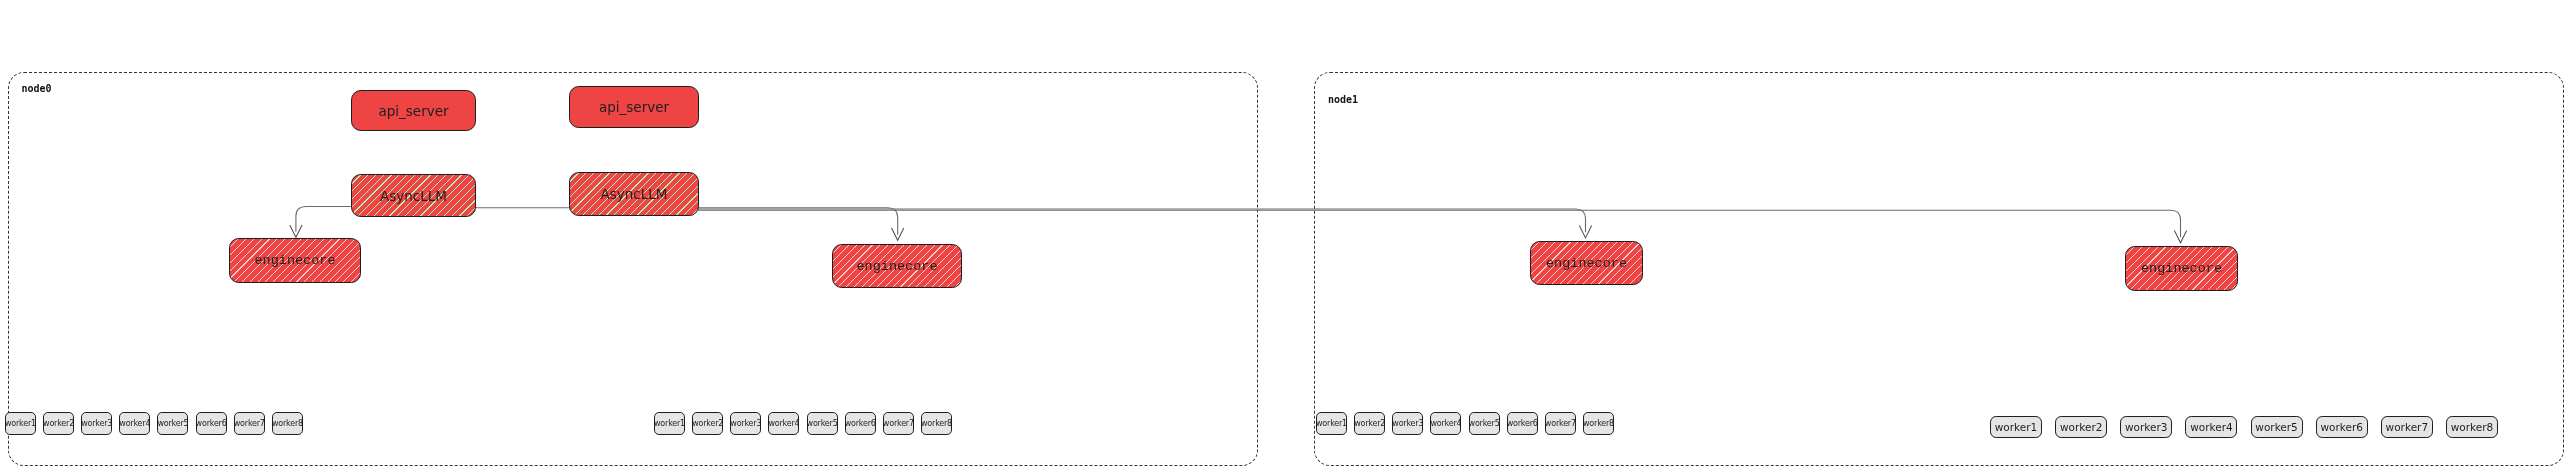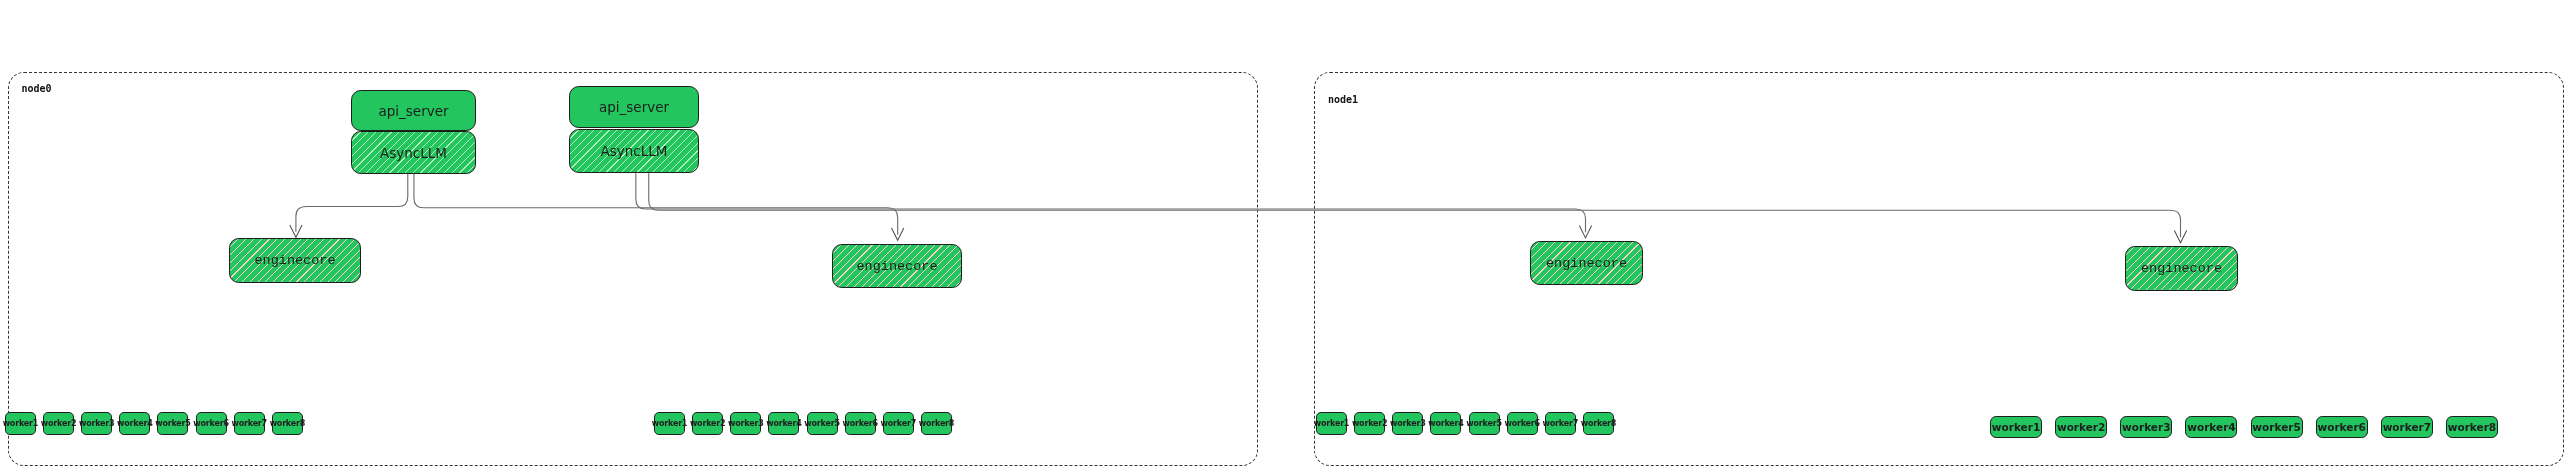--- a/index.html
+++ b/index.html
@@ -2,29 +2,29 @@
 <html style="font-size:9.8px"><head>
 <meta charset="utf-8">
 <style>
   html,body{margin:0;padding:0;background:#ffffff;}
   .stage{position:relative;width:2576px;height:469px;background:#ffffff;overflow:hidden;
          font-family:"DejaVu Sans",sans-serif;color:#1e1e1e;}
   .title{position:absolute;left:0;top:8.6px;width:100%;text-align:center;
          font-family:"DejaVu Sans Mono",monospace;font-size:21px;font-weight:bold;color:#111;}
   .node{position:absolute;border:1px dashed #343434;border-radius:16px;box-sizing:border-box;}
   .node-label{position:absolute;font-family:"DejaVu Sans Mono",monospace;font-size:10px;color:#111;font-weight:bold;}
-  .box{position:absolute;border:1.2px solid #1e1e1e;border-radius:9.8px;background:#22c55e;
+  .box{position:absolute;border:1.2px solid #1e1e1e;border-radius:9.8px;background:#ef4444;
        display:flex;align-items:center;justify-content:center;box-sizing:border-box;
        font-size:13.5px;color:#1e1e1e;}
-  .hatch-green{background-image:repeating-linear-gradient(135deg,#b2f2bb 0px,#b2f2bb 0.9px,transparent 0.9px,transparent 5.5px);}
+  .hatch-green{background-image:repeating-linear-gradient(135deg,#b2f2bb 0px,#b2f2bb 0.9px,transparent 0.9px,transparent 5.5px);margin-top:43px;}
   .hatch-red{background-image:repeating-linear-gradient(135deg,#ffd0d0 0px,#ffd0d0 0.8px,transparent 0.8px,transparent 5.5px);font-family:Liberation Mono, monospace;}
   .wgroup{position:absolute;display:flex;justify-content:space-between;}
   .wgroup .worker{flex:0 0 auto;width:31px;height:23px;border:1.2px solid #1e1e1e;border-radius:4.9px;
-       background:#22c55e;display:flex;align-items:center;justify-content:center;
-       font-size:8px;letter-spacing:-0.2px;color:#1e1e1e;box-sizing:border-box;font-weight:bold;}
+       background:#e5e5e5;display:flex;align-items:center;justify-content:center;
+       font-size:8px;letter-spacing:-0.2px;color:#1e1e1e;box-sizing:border-box;}
   .wgroup.big .worker{width:52px;height:22px;border-radius:6.2px;font-size:10.5px;letter-spacing:0;}
   svg.connectors{position:absolute;left:0;top:0;pointer-events:none;}
   svg.connectors path{fill:none;}
   .edge{stroke:#6b6b6b;stroke-width:1.8;}
   .arrow{stroke:#4f4f4f;stroke-width:1.7;}
 </style>
 </head>
 <body>
 
 <div class="stage">

